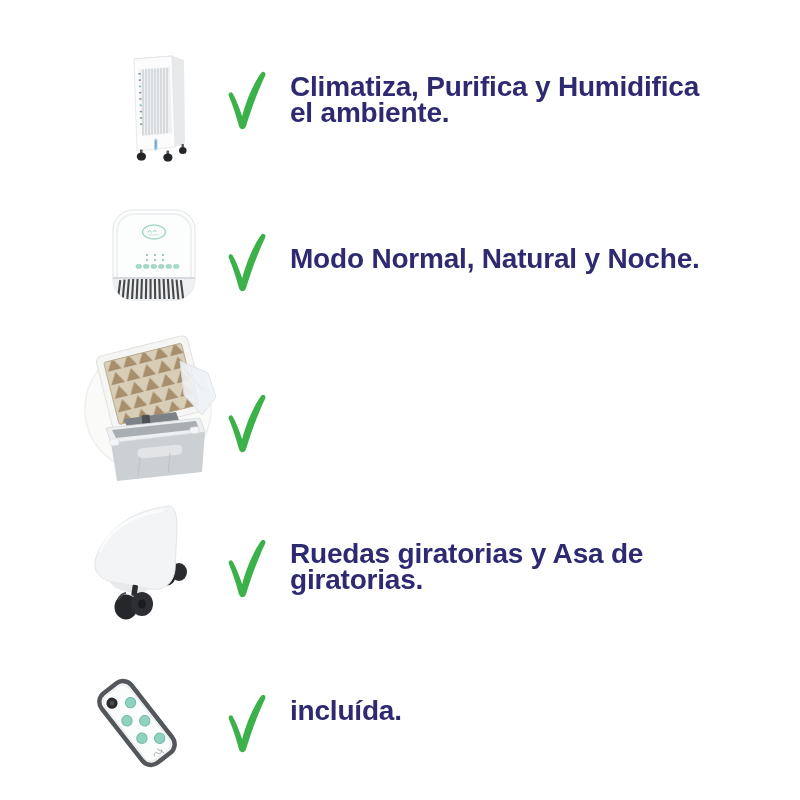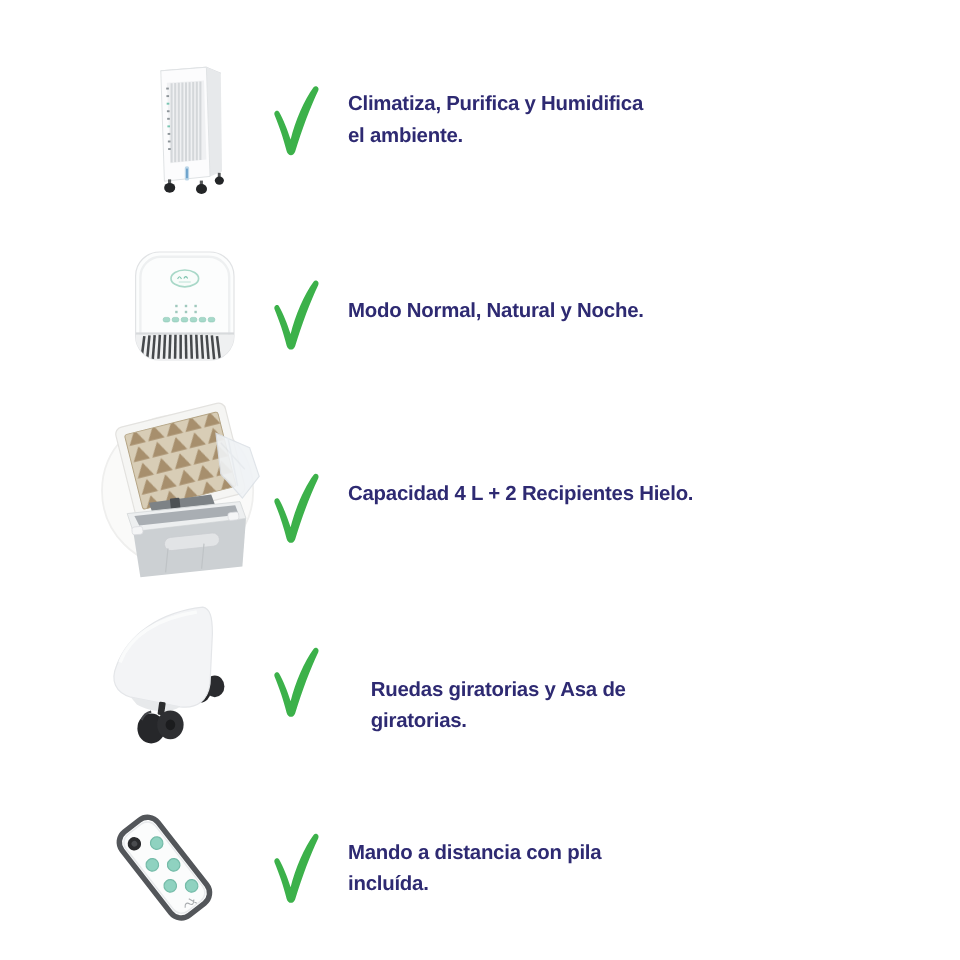--- a/index.html
+++ b/index.html
@@ -9,39 +9,39 @@
     font-family:"Liberation Sans",sans-serif;
     overflow:hidden;
   }
   .img{position:absolute;}
   .img svg{display:block;width:100%;height:100%;}
   .check{position:absolute;width:44px;height:66px;color:var(--check,#3cb14a);}
   .check svg{display:block;width:100%;height:100%;}
   .txt{
     position:absolute;left:290px;
     color:var(--text,#2e2a72);
-    font-weight:700;font-size:17px;line-height:26px;letter-spacing:-0.2px;
+    font-weight:700;font-size:28px;line-height:26px;letter-spacing:-0.2px;
   }
   .txt .line{white-space:nowrap;}
 
   
   .img.r1{left:105px;top:40px;width:100px;height:125px;}
   .img.r2{left:108px;top:207px;width:92px;height:100px;}
   .img.r3{left:80px;top:335px;width:140px;height:148px;}
   .img.r4{left:76px;top:500px;width:122px;height:130px;}
   .img.r5{left:82px;top:673px;width:110px;height:100px;}
   .check.r1{left:224px;top:68px;}
   .check.r2{left:224px;top:230px;}
   .check.r3{left:224px;top:391px;}
   .check.r4{left:224px;top:536px;}
   .check.r5{left:224px;top:691px;}
   .txt.r1{top:74px;}
   .txt.r2{top:246px;text-align:right;}
   .txt.r3{top:399px;}
-  .txt.r4{top:562px;margin-left:19px;}
+  .txt.r4{top:541px;}
   .txt.r5{top:698px;}
 </style>
 </head>
 <body>
 
 <div class="canvas" style="--text: #2e2a72; --check: #3cb14a; --bg: #ffffff;">
 
   <div class="img r1">
     <svg viewBox="0 0 100 125">
 
@@ -194,23 +194,20 @@
       <rect x="30" y="104" width="9" height="6.5" rx="2" fill="#f4f5f6" stroke="#d8dadd" stroke-width="0.6" transform="rotate(-6 34 107)"></rect>
       <rect x="110" y="92" width="9" height="6.5" rx="2" fill="#f4f5f6" stroke="#d8dadd" stroke-width="0.6" transform="rotate(-6 114 95)"></rect>
       <path d="M60,122 L58,142 M90,118 L88,139" stroke="#bfc3c6" stroke-width="1" fill="none"></path>
     </svg>
   </div>
   <div class="check r3">
     <svg viewBox="0 0 46 68" fill="currentColor">
       <path d="M9,26 C7.5,23.5 4,25.5 5,28.5 C9,38 13,50 15.5,60 C16.5,64.5 21.5,65 23,60.5 C29,41 36,22 43,7.5 C44.5,4.5 41,2 39,4.5 C31,15 23,34 19,50 C16,41 12.5,32 9,26 Z"></path>
     </svg>
   </div>
-  <div class="txt r3">
-    <div class="line">Capacidad 4 L + 2 Recipientes Hielo.</div>
-  </div>
 
   <div class="img r4">
     <svg viewBox="0 0 122 130">
 
       <g>
         <rect x="95" y="60" width="4.5" height="9" rx="1" fill="#2c2d2f"></rect>
         <ellipse cx="91" cy="76" rx="8.5" ry="9.5" fill="#232427"></ellipse>
         <ellipse cx="103" cy="72" rx="8" ry="9" fill="#2a2b2e"></ellipse>
       </g>
 
@@ -257,17 +254,16 @@
         <path d="M48,87 c2,-3 4,-3 5,0 c1,2 3,2 5,-1 m-3,-3 l3,7" fill="none" stroke="#a8acaf" stroke-width="0.9"></path>
       </g>
     </svg>
   </div>
   <div class="check r5">
     <svg viewBox="0 0 46 68" fill="currentColor">
       <path d="M9,26 C7.5,23.5 4,25.5 5,28.5 C9,38 13,50 15.5,60 C16.5,64.5 21.5,65 23,60.5 C29,41 36,22 43,7.5 C44.5,4.5 41,2 39,4.5 C31,15 23,34 19,50 C16,41 12.5,32 9,26 Z"></path>
     </svg>
   </div>
   <div class="txt r5">
-    <div class="line">Mando a distancia con pila</div>
     <div class="line">incluída.</div>
   </div>
 
 </div>
 
 </body></html>

